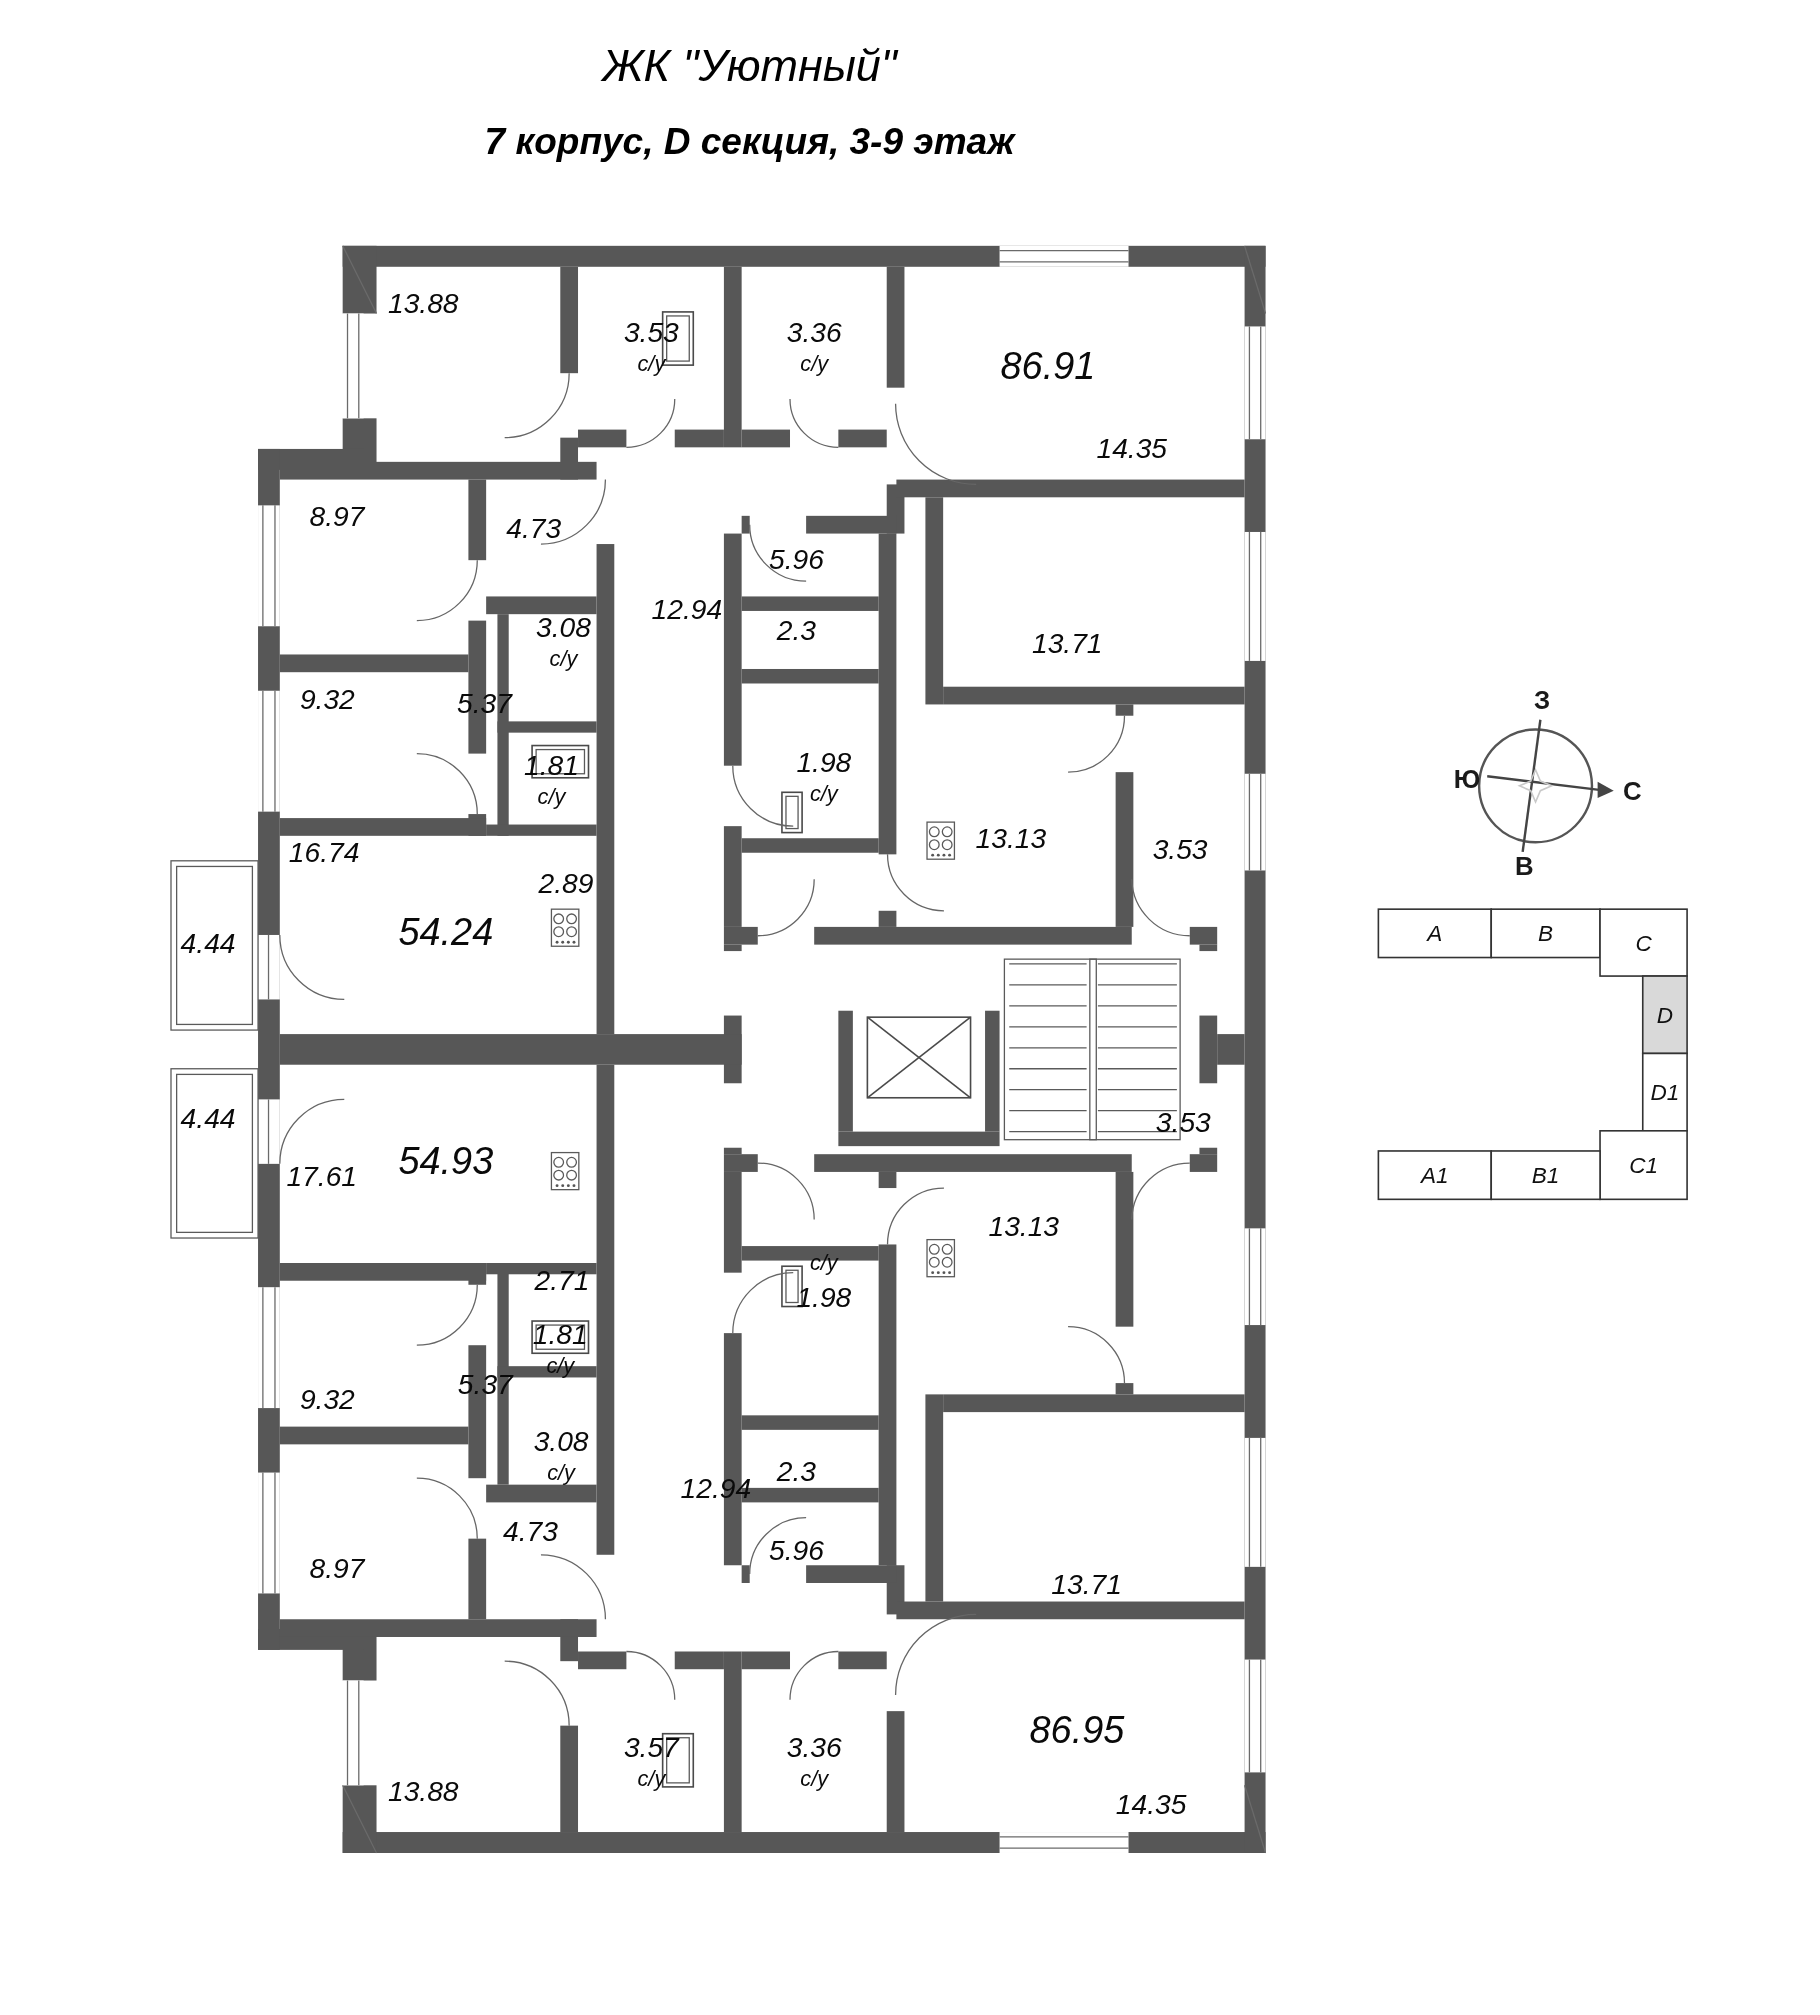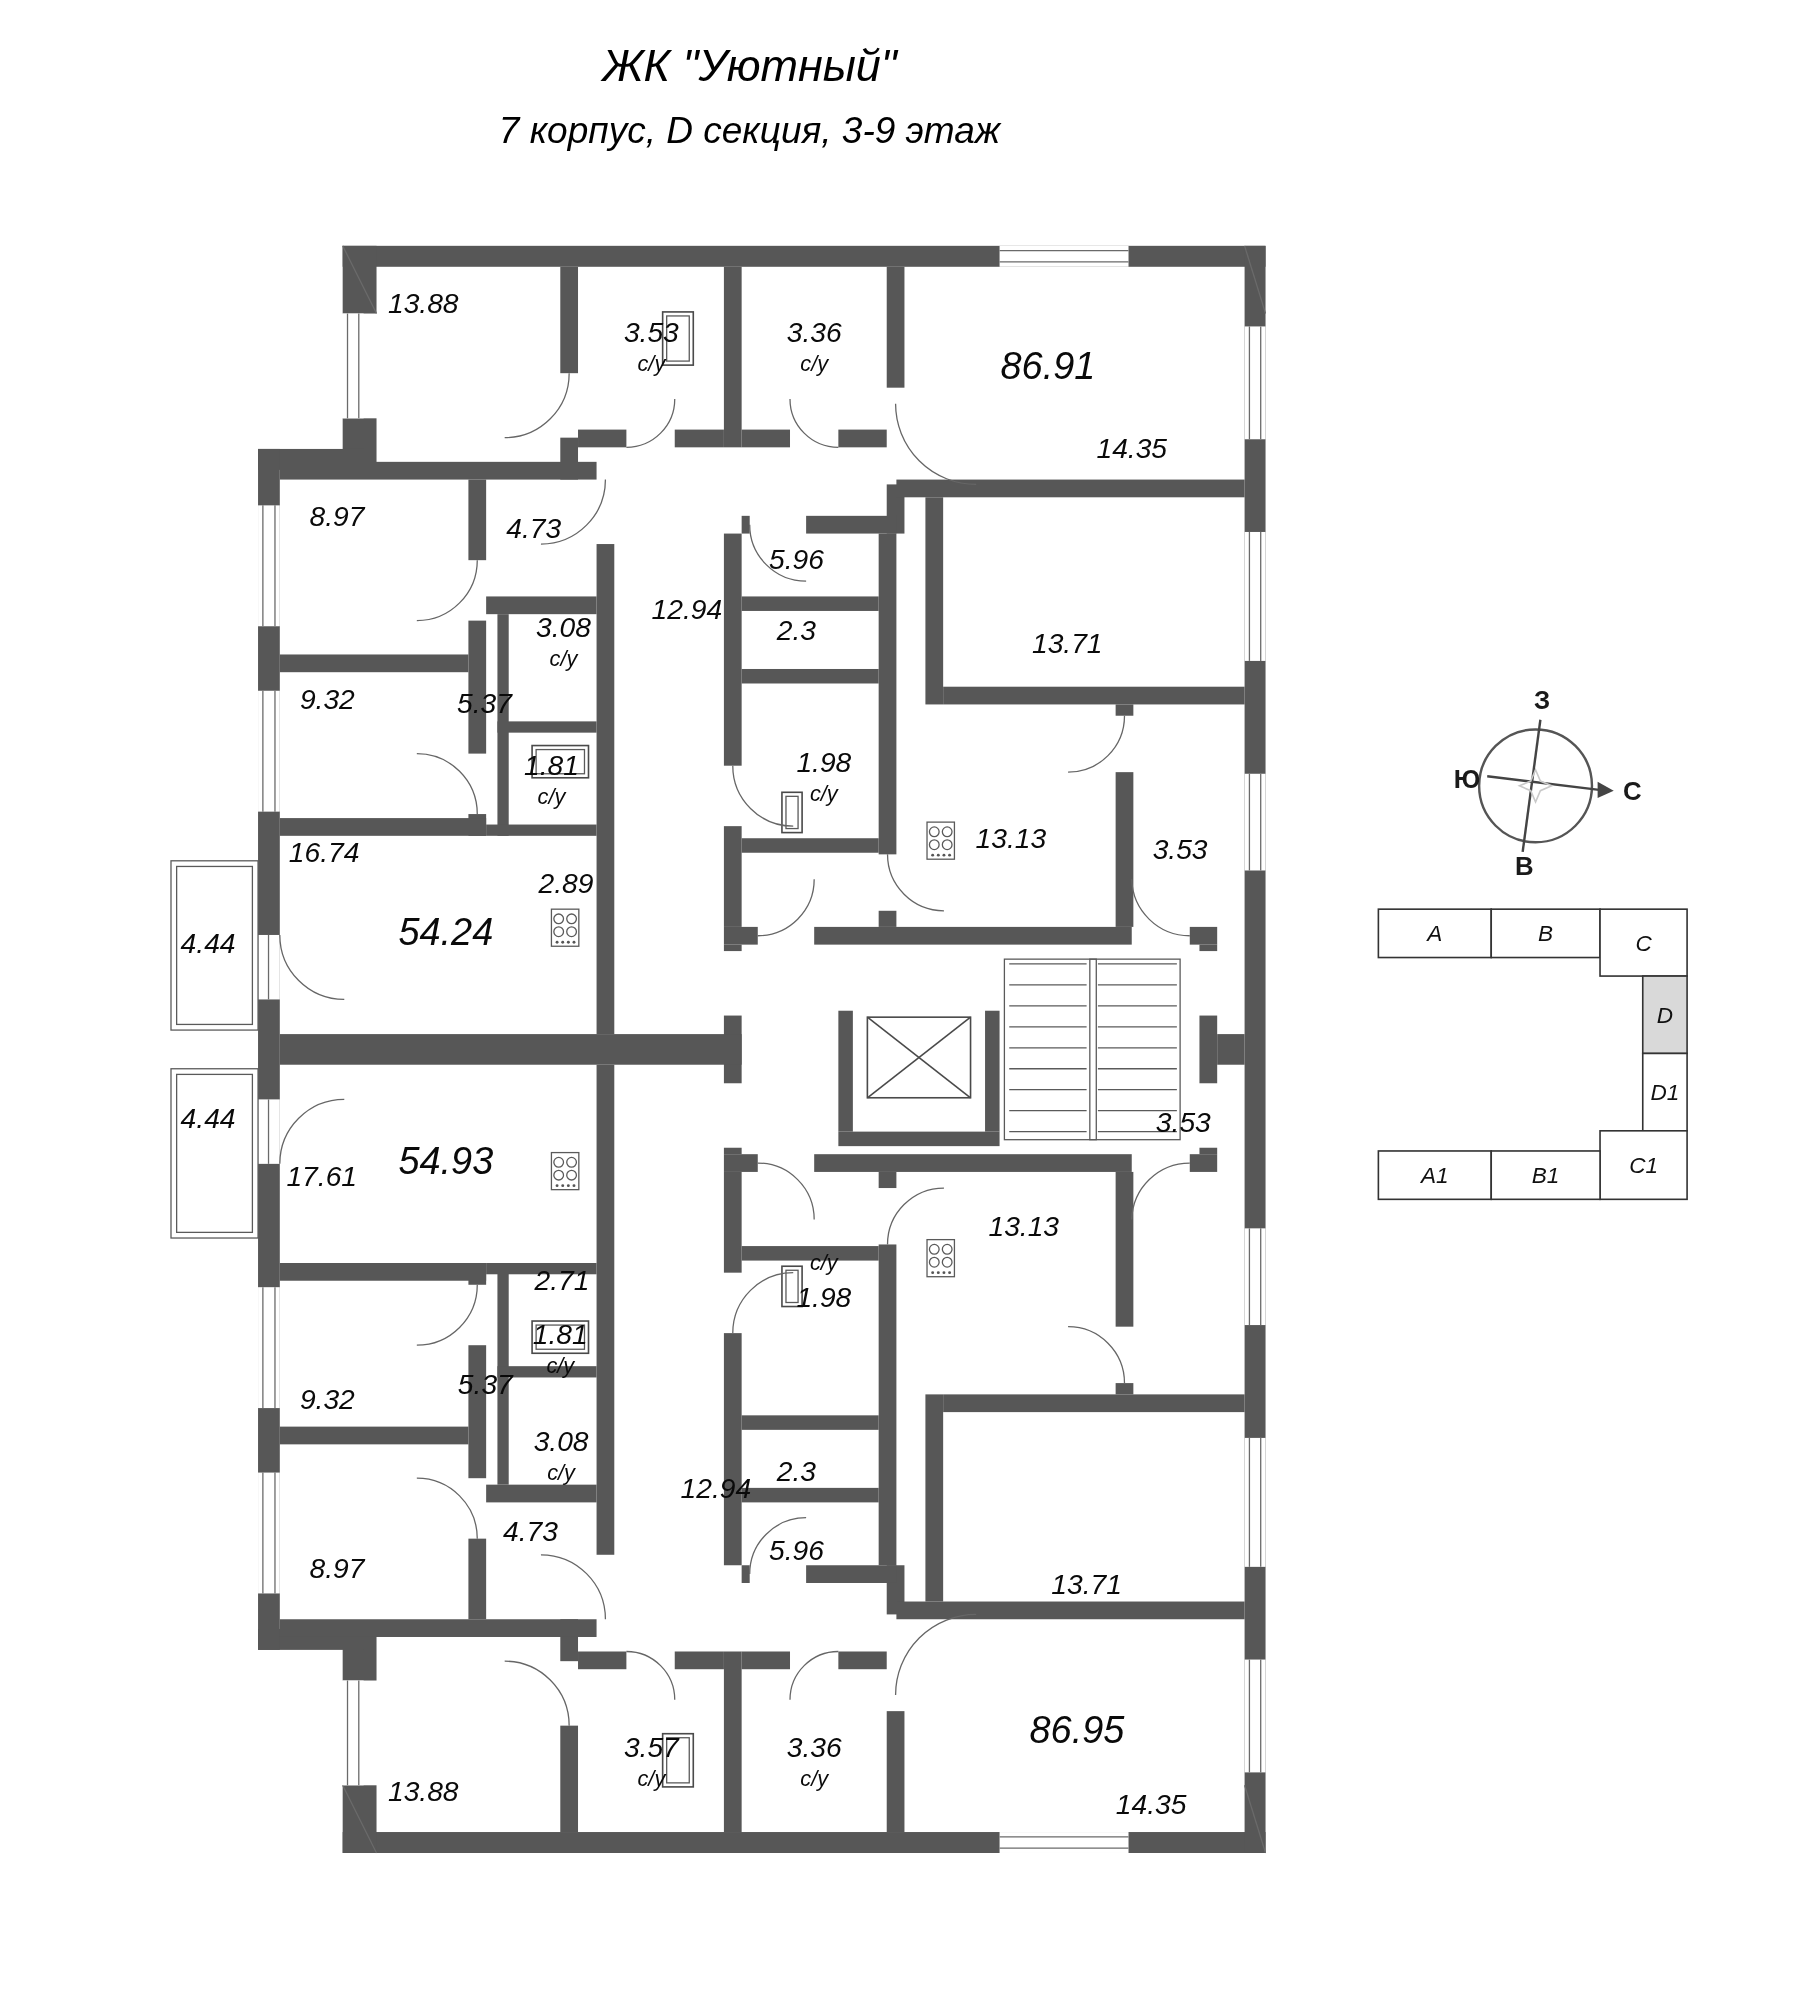--- a/index.html
+++ b/index.html
@@ -1,20 +1,20 @@
 <!DOCTYPE html>
 <html style="font-size:13px"><head>
 <meta charset="utf-8">
 <style>
   html,body{margin:0;padding:0;background:#fff;}
   body{font-family:"Liberation Sans", sans-serif;}
   #canvas{position:relative;width:1821px;height:2015px;background:#fff;overflow:hidden;}
   #titleblock{position:absolute;left:0;top:39px;width:1499px;text-align:center;color:#000;}
   #title-line1{font-style:italic;font-size:45px;line-height:1.2;}
-  #title-line2{font-style:italic;font-size:37px;line-height:1.2;margin-top:16px;}
+  #title-line2{font-style:italic;font-size:37px;line-height:1.2;margin-top:27px;font-weight:bold;}
   svg{position:absolute;left:0;top:0;}
   .wall{fill:#575757;stroke:none;}
   .thin{fill:none;stroke:#4a4a4a;stroke-width:2;}
   .thin15{fill:none;stroke:#5a5a5a;stroke-width:1.6;}
   .arc{fill:none;stroke:#666;stroke-width:1.6;}
   .winline{stroke:#6a6a6a;stroke-width:1.6;}
   .lbl{font-family:"Liberation Sans", sans-serif;font-style:italic;font-size:35px;fill:#0a0a0a;text-anchor:middle;}
   .big{font-size:47px;}
   .sub{font-size:27px;}
   .cmp{font-family:"Liberation Sans", sans-serif;font-size:32px;fill:#1a1a1a;text-anchor:middle;font-weight:bold;}

